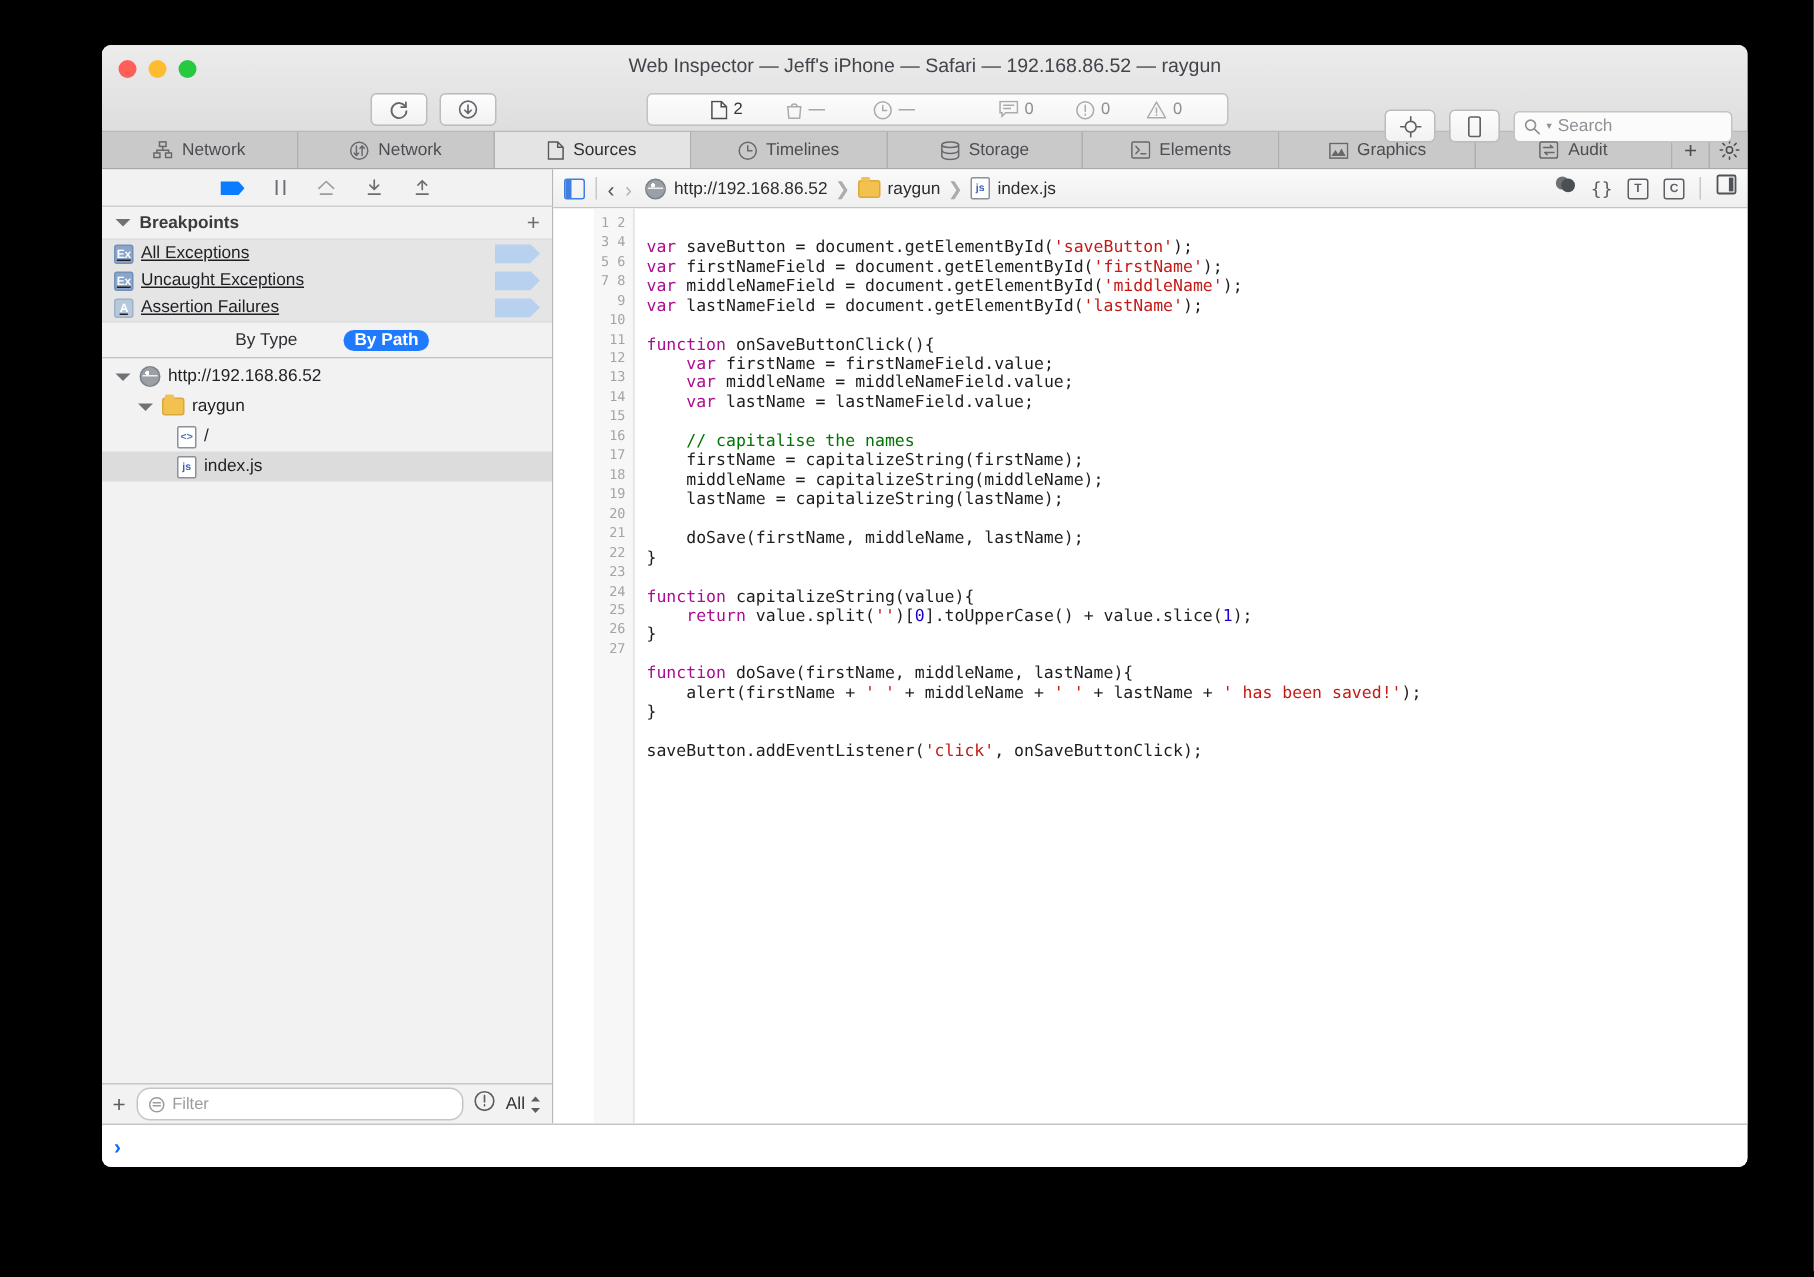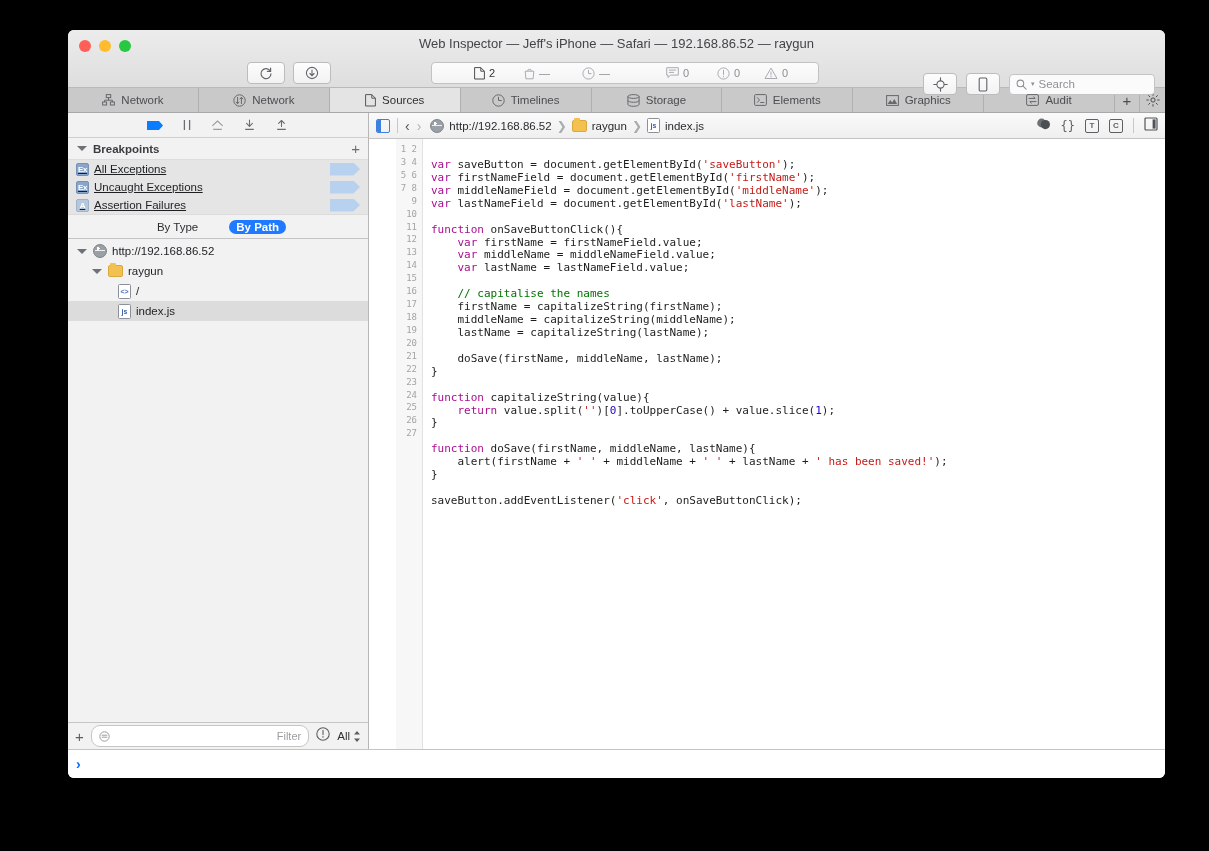--- a/index.html
+++ b/index.html
@@ -200,21 +200,21 @@
     height: 27px; flex: 0 0 auto;
     background: #f2f2f2;
     border-top: 1px solid #c6c6c6;
     display: flex; align-items: center; gap: 7px;
     padding: 0 7px;
   }
   .filter-input {
     flex: 1 1 auto; height: 22px;
     background: #fff; border: 1px solid #c6c6c6; border-radius: 9px;
     display: flex; align-items: center; gap: 5px; padding: 0 7px;
-    font-size: 11px; color: #9a9da1; justify-content: space-between;
+    font-size: 11px; color: #9a9da1;
   }
   .all-sel { display:flex; align-items:center; gap:3px; font-size:11.5px; color:#2d2f33; }
   .stepper { display:flex; flex-direction:column; line-height:0; color:#5a5d61; }
 
   
   .content { flex: 1 1 auto; display: flex; flex-direction: column; min-width: 0; background: #fff; }
   .navbar {
     height: 26px; flex: 0 0 auto;
     background: linear-gradient(#fafafa, #efefef);
     border-bottom: 1px solid #c4c4c4;

